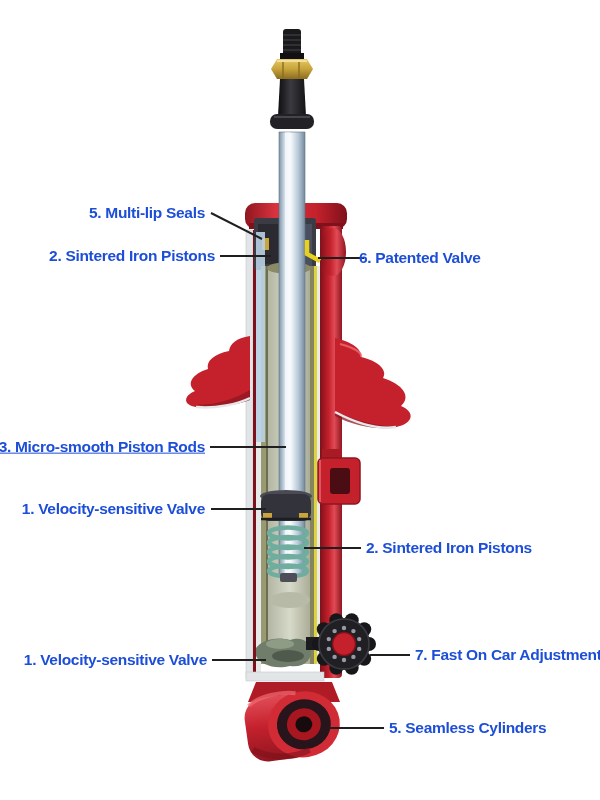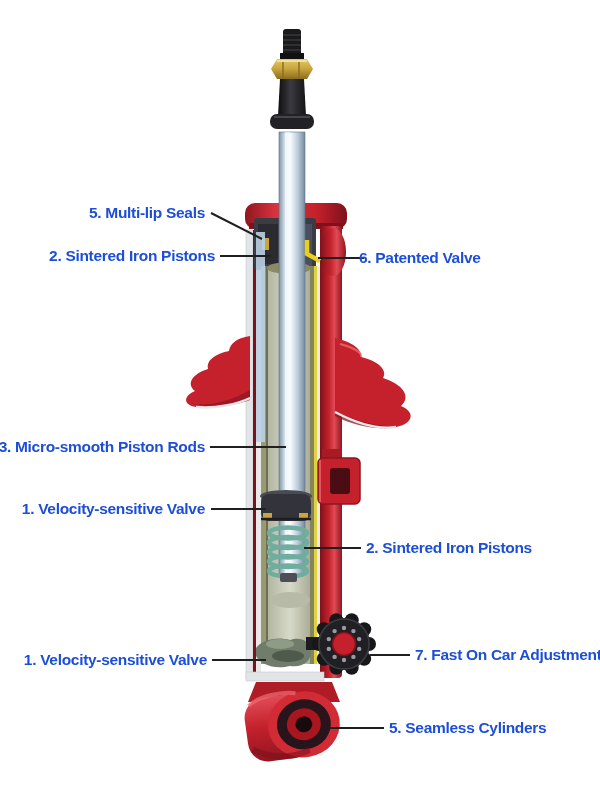--- a/index.html
+++ b/index.html
@@ -9,21 +9,21 @@
   }
   .stage svg{position:absolute;left:0;top:0;}
   .label{
     position:absolute;
     font-weight:bold;font-size:15.5px;letter-spacing:-0.3px;
     color:#1d4ed8;white-space:nowrap;transform:translateY(-52%);
   }
   .l-multi-lip{top:213px;right:395px;}
   .l-sintered-top{top:256px;right:385px;}
   .l-patented{top:258px;left:359px;}
-  .l-micro-smooth{top:447px;right:395px;}
+  .l-micro-smooth{top:447px;right:395px;text-decoration:underline;}
   .l-velocity-upper{top:509px;right:395px;}
   .l-sintered-lower{top:548px;left:366px;}
   .l-velocity-lower{top:660px;right:393px;}
   .l-fast-adjust{top:655px;left:415px;}
   .l-seamless{top:728px;left:389px;}
 </style>
 </head>
 <body>
 
 <div class="stage">

